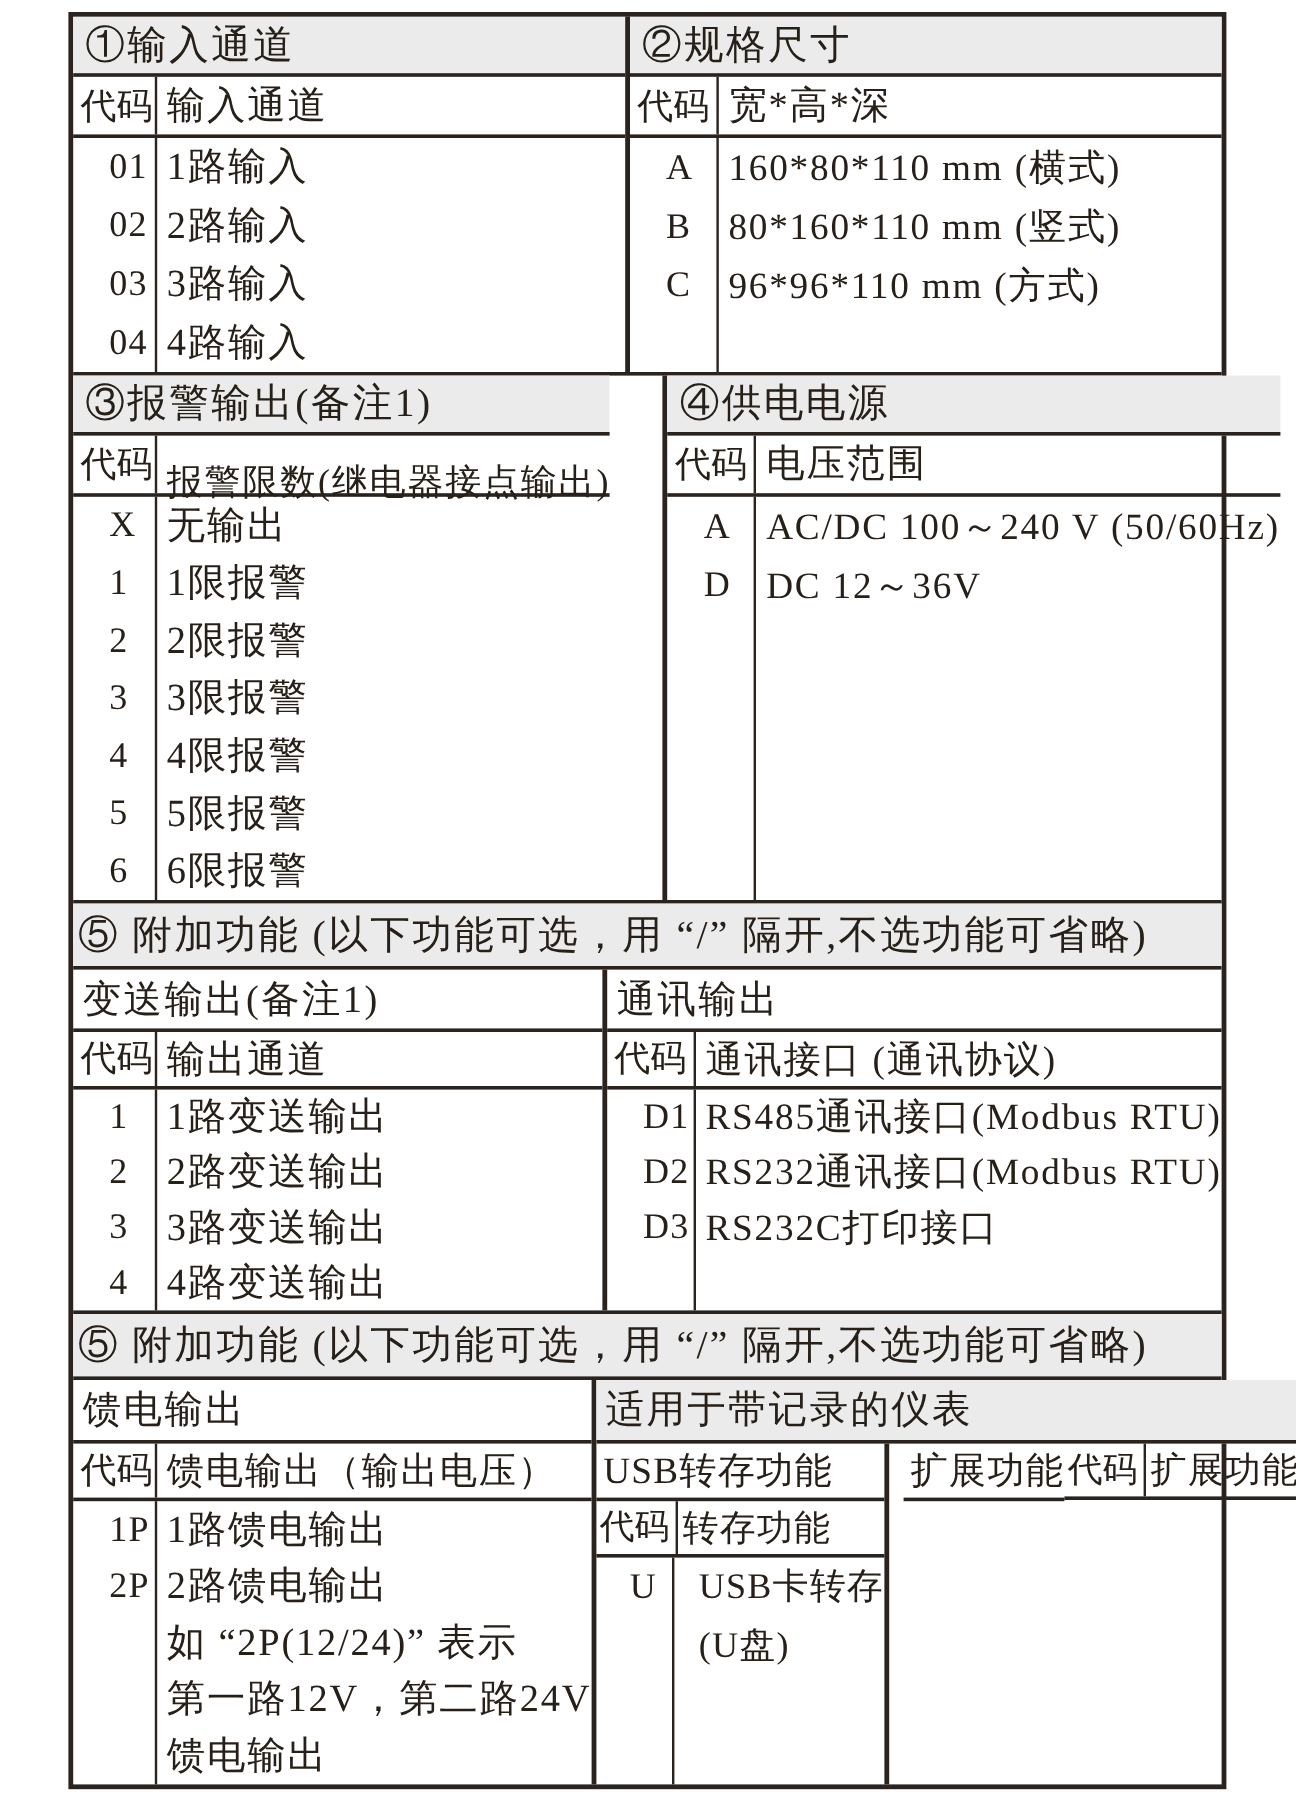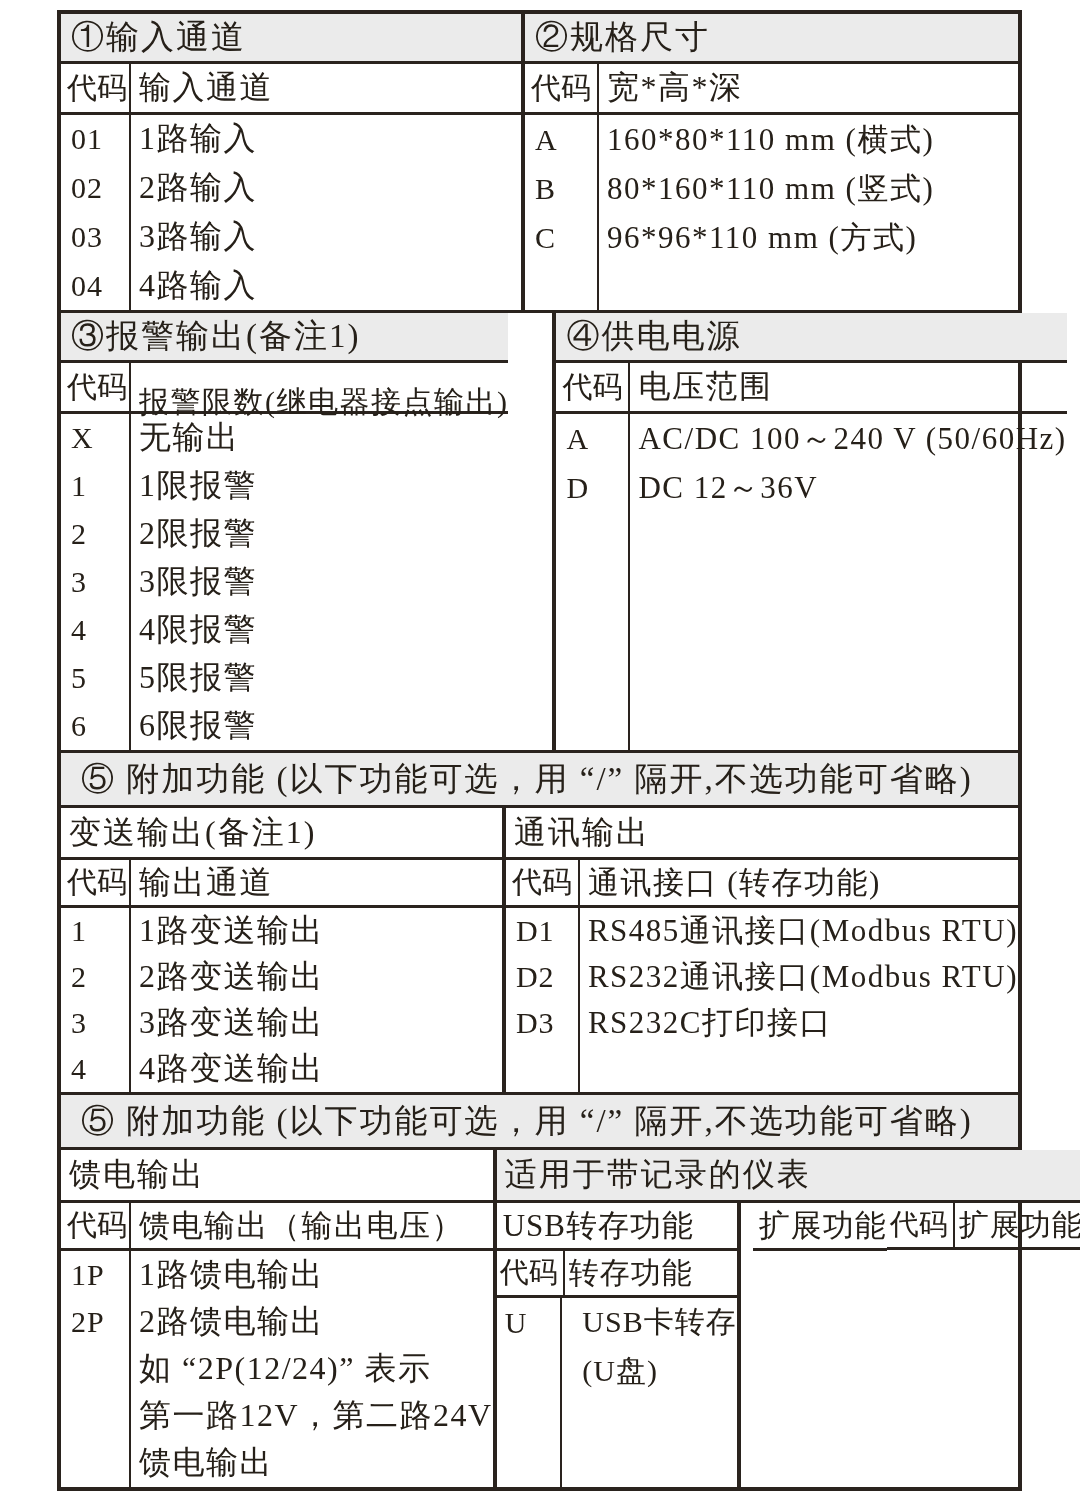--- a/index.html
+++ b/index.html
@@ -37,30 +37,30 @@
   .band-title.gray{background:var(--hbg);}
   .subrow{height:48px;border-bottom:3px solid var(--bc);display:flex;}
   .subrow.h45{height:45px;}
   .cc{width:70px;border-right:2px solid var(--bc);display:flex;align-items:center;
       padding-left:6px;font-size:30px;letter-spacing:0;white-space:nowrap;box-sizing:border-box;}
   .ccR{width:74px;}
   .dc{flex:1;display:flex;align-items:center;padding-left:8px;font-size:32px;
       letter-spacing:1.5px;white-space:nowrap;}
   .datarow{flex:1;display:flex;min-height:0;}
   .cstack{width:70px;border-right:2px solid var(--bc);box-sizing:border-box;
-      display:flex;flex-direction:column;}
+      display:flex;flex-direction:column;padding-left:20px;}
   .cstack.ccR{width:74px;}
   .dstack{flex:1;display:flex;flex-direction:column;}
   .ln{display:flex;align-items:center;padding-left:8px;font-size:32px;
       letter-spacing:1.5px;white-space:nowrap;}
   .ln.code{font-size:30px;letter-spacing:1px;padding-left:10px;}
   .h49{height:49px;} .h48{height:48px;} .h46{height:46px;} .h47{height:47px;}
   .banner{
     height:52px;background:var(--hbg);border-bottom:3px solid var(--bc);
-    display:flex;align-items:center;padding-left:20px;
+    display:flex;align-items:center;padding-left:4px;
     font-size:33px;letter-spacing:2px;white-space:nowrap;
   }
   .fs31{font-size:31px;}
   .fs30{font-size:30px;margin-top:31px;}
   
   .halves{flex:1;display:flex;min-height:0;gap:12px;}
   .halfA{width:244px;border-right:4px solid var(--bc);display:flex;flex-direction:column;box-sizing:border-box;}
   .halfB{flex:1;display:flex;}
   .half-title{height:45px;border-bottom:3px solid var(--bc);display:flex;align-items:center;
       padding-left:6px;font-size:31px;letter-spacing:1px;white-space:nowrap;}
@@ -188,21 +188,21 @@
           <div class="ln h46">2路变送输出</div>
           <div class="ln h46">3路变送输出</div>
           <div class="ln h46">4路变送输出</div>
         </div>
       </div>
     </div>
     <div class="colR">
       <div class="band-title" style="height:49px;">通讯输出</div>
       <div class="subrow h45">
         <div class="cc ccR">代码</div>
-        <div class="dc fs31">通讯接口 (转存功能)</div>
+        <div class="dc fs31">通讯接口 (通讯协议)</div>
       </div>
       <div class="datarow">
         <div class="cstack ccR">
           <div class="ln code h46">D1</div>
           <div class="ln code h46">D2</div>
           <div class="ln code h46">D3</div>
         </div>
         <div class="dstack">
           <div class="ln h46 fs31">RS485通讯接口(Modbus RTU)</div>
           <div class="ln h46 fs31">RS232通讯接口(Modbus RTU)</div>

